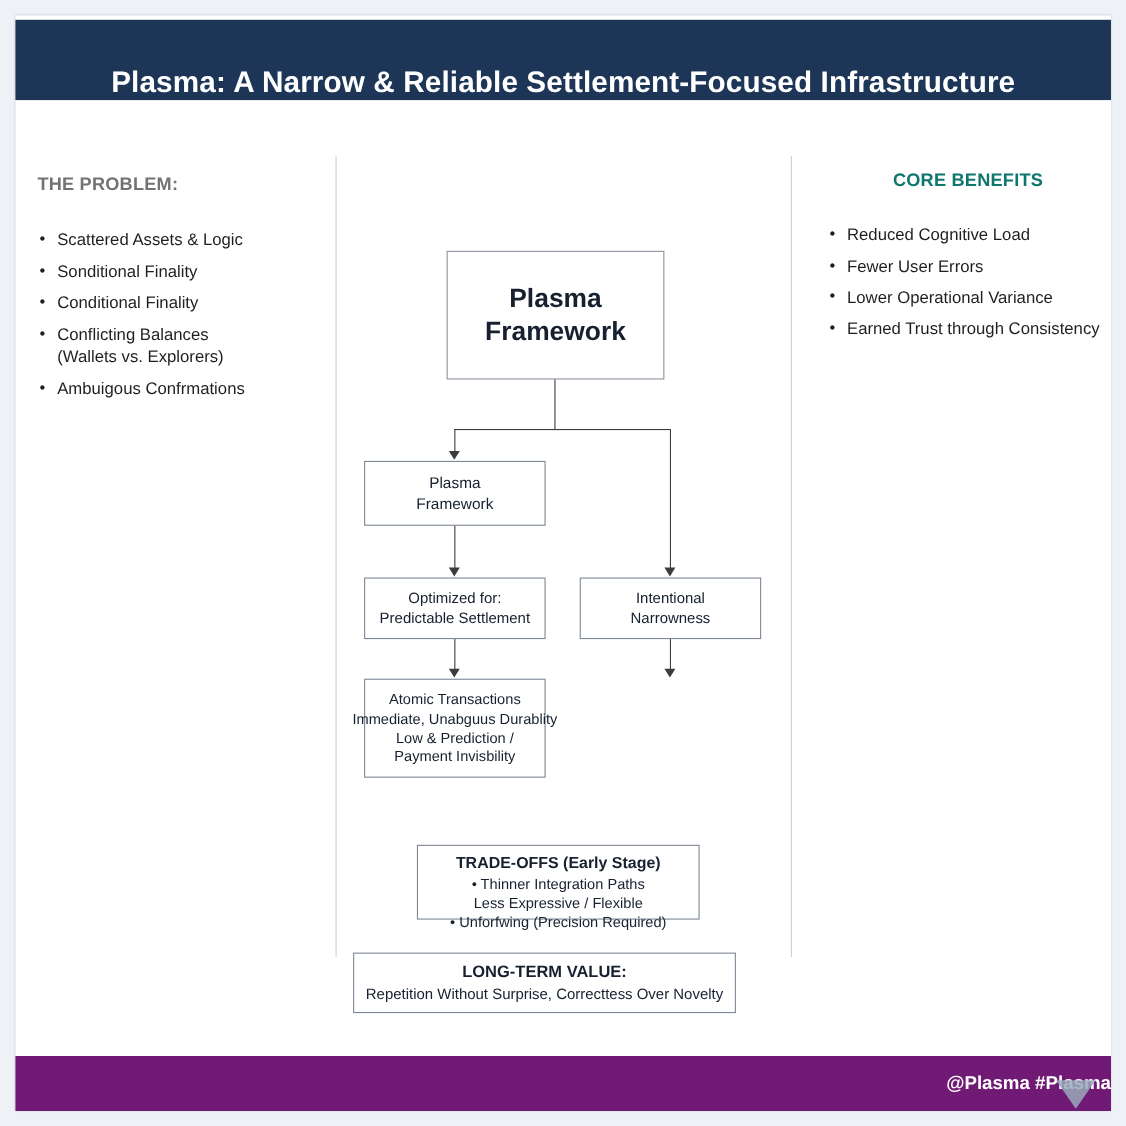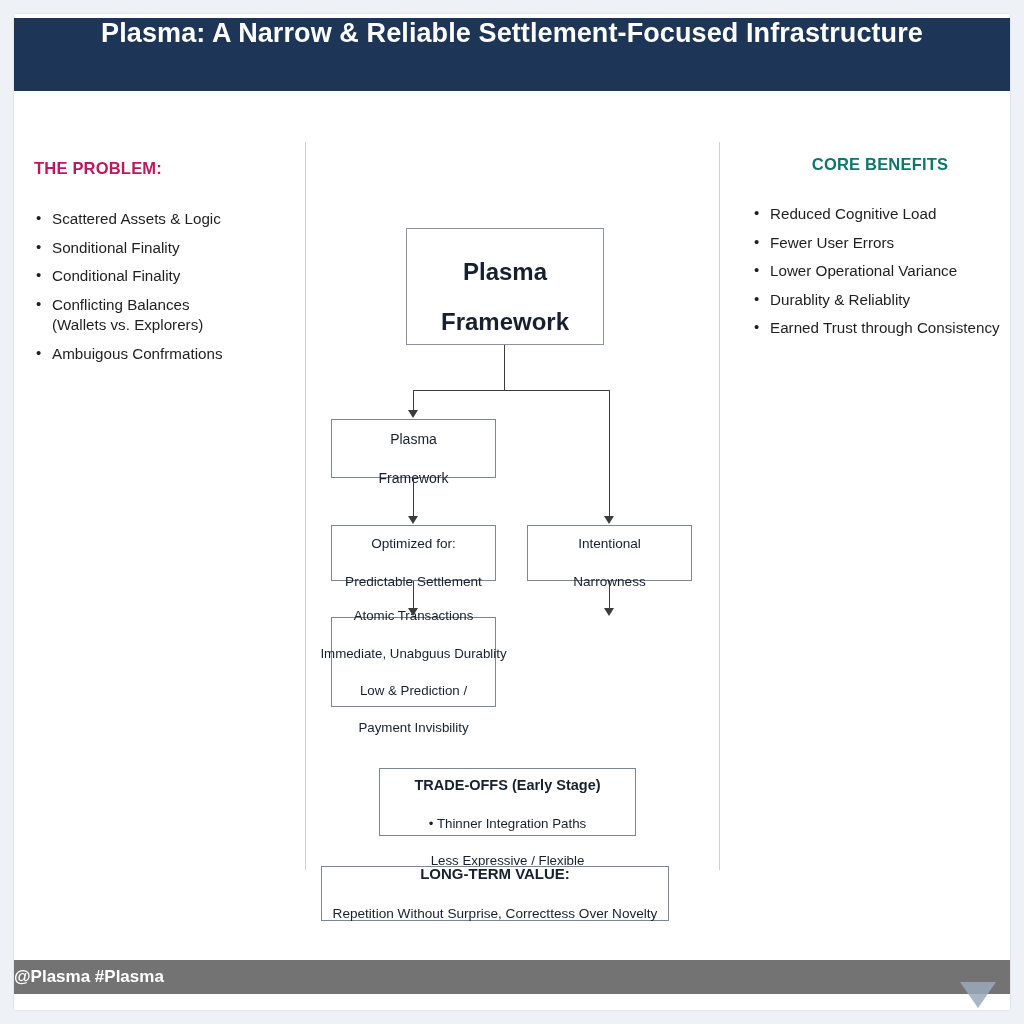--- a/index.html
+++ b/index.html
@@ -31,40 +31,40 @@
   }
   
   .header-bar {
     position: absolute;
     left: 14px;
     top: 18px;
     width: 996px;
     height: 73px;
     background: #1d3557;
     display: flex;
-    align-items: flex-start;
+    align-items: flex-end;
     justify-content: center;
   }
   .header-title {
     color: #ffffff;
     font-size: 27px;
     font-weight: bold;
     letter-spacing: 0.1px;
   }
   
   .footer-bar {
     position: absolute;
     left: 14px;
     top: 960px;
     width: 996px;
-    height: 34px;
-    background: #737373;
+    height: 50px;
+    background: #701a75;
     display: flex;
     align-items: center;
-    justify-content: flex-start;
+    justify-content: flex-end;
   }
   .footer-text {
     color: #ffffff;
     font-size: 17px;
     font-weight: bold;
   }
   .footer-mark {
     position: absolute;
     right: 28px;
     top: 982px;
@@ -100,21 +100,21 @@
   }
   .col-mid {
     position: absolute;
     left: 310px;
     top: 150px;
     width: 405px;
   }
   .h-problem {
     font-size: 16.5px;
     font-weight: bold;
-    color: #be185d;
+    color: #737373;
     letter-spacing: .2px;
     line-height: 1.6;
   }
   .h-problem .line2 { display: block; }
   .h-core {
     font-size: 16.5px;
     font-weight: bold;
     color: #0f766e;
     letter-spacing: .2px;
     text-align: center;
@@ -159,21 +159,21 @@
     box-sizing: border-box;
     border: 1px solid #7d8794;
     background: #ffffff;
     display: flex;
     flex-direction: column;
     align-items: center;
     justify-content: center;
     text-align: center;
     color: #16202e;
   }
-  .box .ln { display: block; line-height: 1.3; margin-top: 20px; }
+  .box .ln { display: block; line-height: 1.3; }
 
   #box-root {
     left: 406px; top: 228px; width: 198px; height: 117px;
     border-color: #8a939f;
   }
   #box-root .ln { font-size: 24px; font-weight: bold; line-height: 1.25; }
 
   #box-sub1 { left: 331px; top: 419px; width: 165px; height: 59px; }
   #box-sub1 .ln { font-size: 14px; }
 
@@ -261,23 +261,20 @@
     <div class="h-core">CORE BENEFITS</div>
     <ul class="bullets">
       <li>
         <span>Reduced Cognitive Load</span>
       </li>
       <li>
         <span>Fewer User Errors</span>
       </li>
       <li>
         <span>Lower Operational Variance</span>
-      </li>
-      <li>
-        <span>Durablity &amp; Reliablity</span>
       </li>
       <li>
         <span>Earned Trust through Consistency</span>
       </li>
     </ul>
   </div>
 
 
   <div class="box" id="box-root">
     <span class="ln">Plasma</span>

